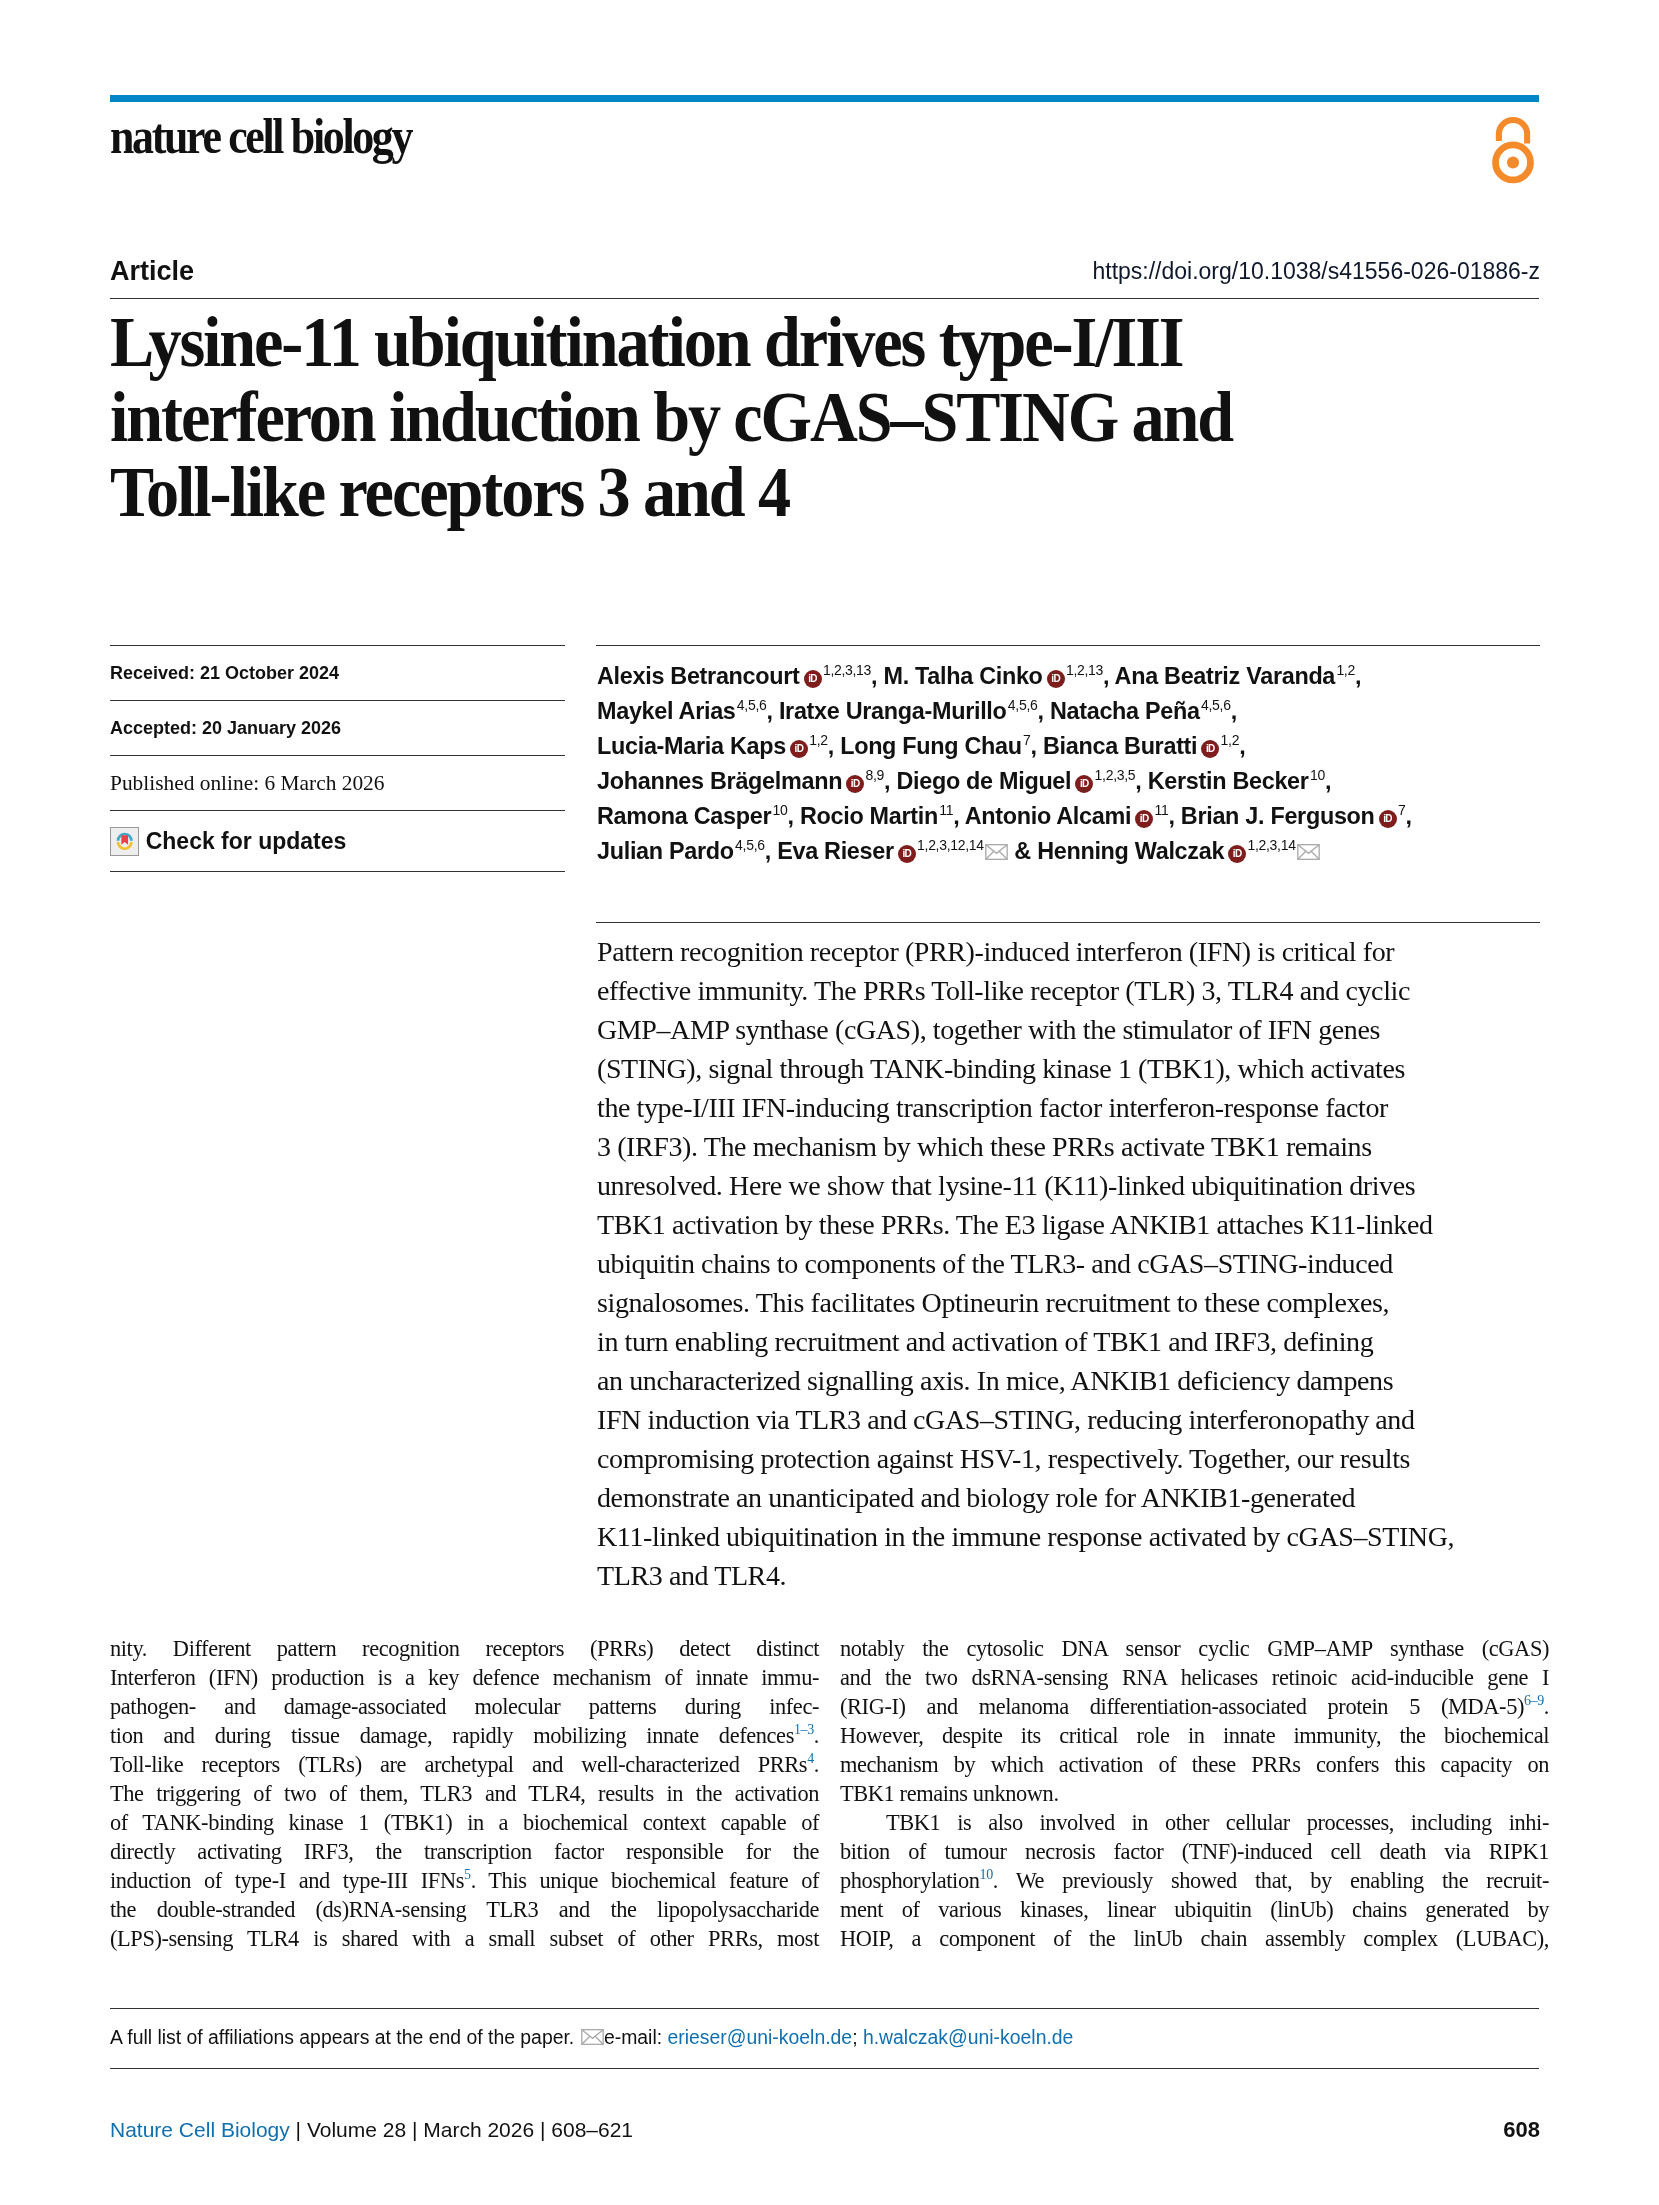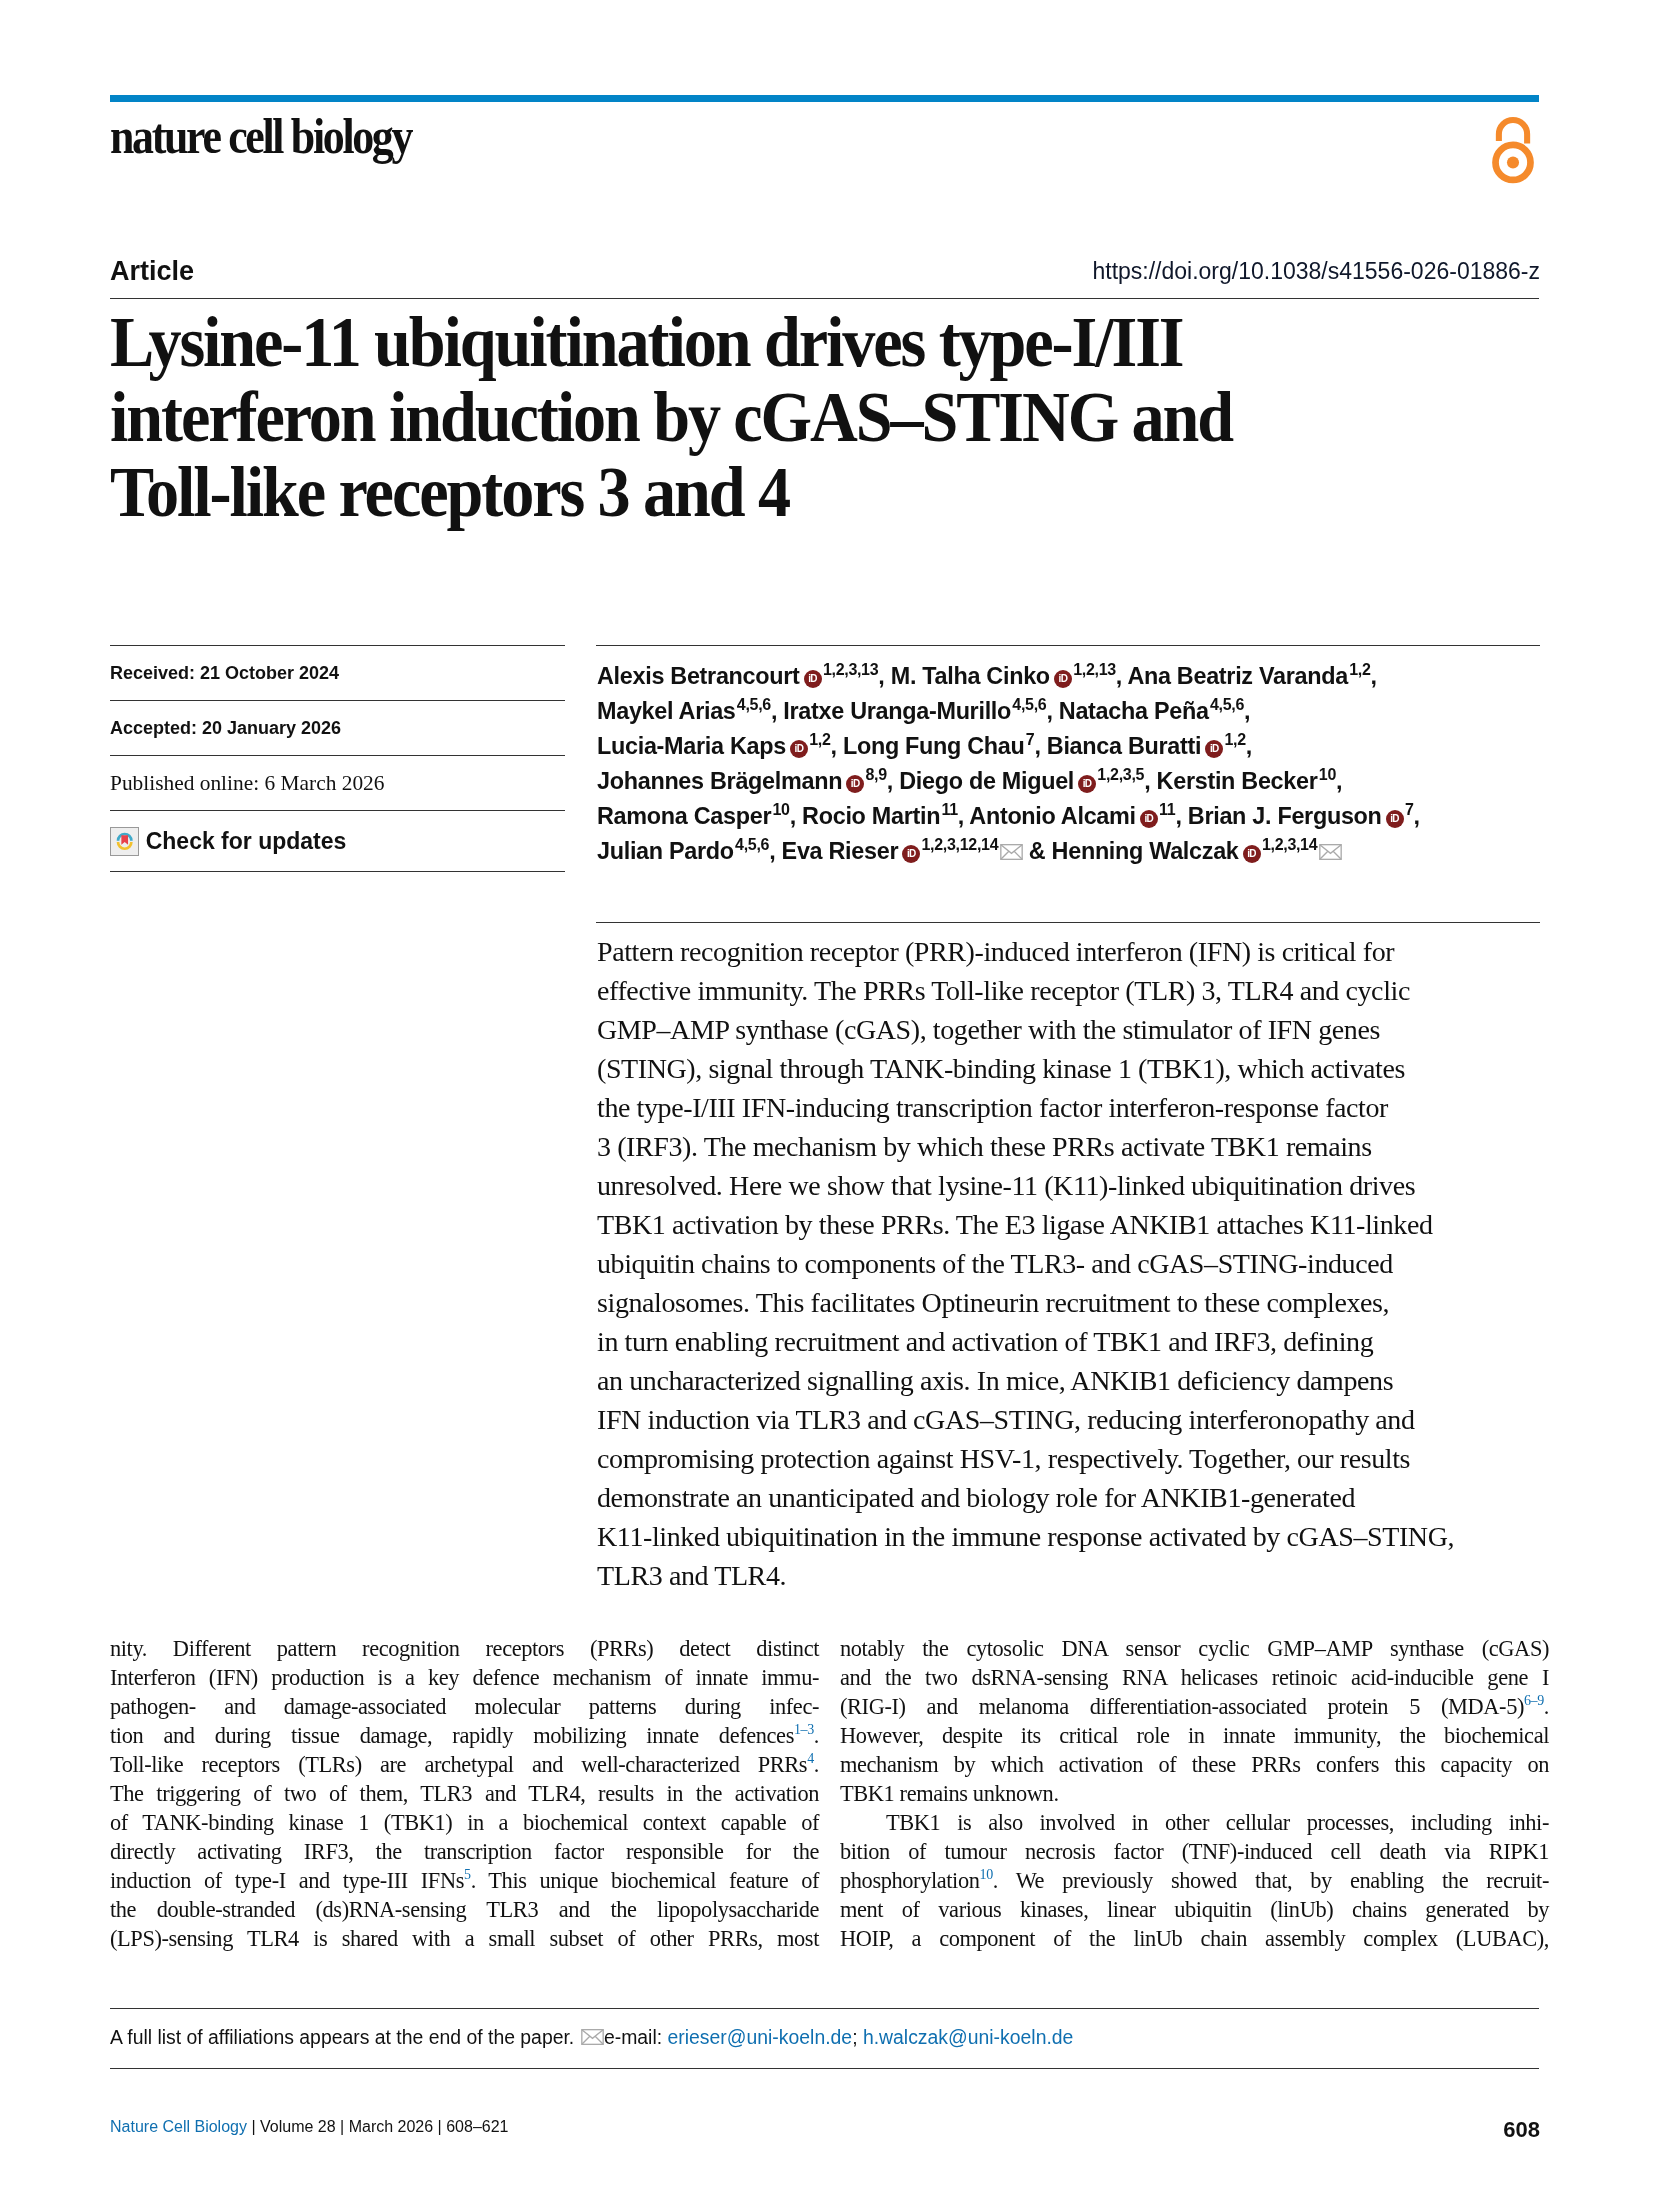--- a/index.html
+++ b/index.html
@@ -22,41 +22,41 @@
   #meta { left: 110px; top: 645px; width: 455px; }
   .meta-row { border-top: 1.3px solid #333; height: 54px; display: flex; align-items: center; font-size: 18px; }
   .meta-row.bold { font-weight: 700; }
   .meta-row.pub { font-family: "Liberation Serif", serif; font-size: 21.4px; }
   .meta-row.cfu { height: 60px; font-size: 23px; font-weight: 600; }
   #cfu-icon { width: 27px; height: 27px; border: 0.7px solid #999; background: #eee; margin-right: 6.7px; display: inline-flex; align-items: center; justify-content: center; }
 
   #authors-rule { left: 596px; top: 645px; width: 944px; }
   #authors { left: 597px; top: 659px; width: 950px; font-size: 23.4px; font-weight: 700; line-height: 35px; letter-spacing: -0.3px; }
   #authors .line { white-space: nowrap; }
-  sup.aff { font-size: 16px; font-weight: 700; vertical-align: 9.4px; line-height: 0; margin-left: 1.3px; }
+  sup.aff { font-size: 14px; font-weight: 400; vertical-align: 9.4px; line-height: 0; margin-left: 1.3px; }
   .orcid { display: inline-block; width: 18px; height: 18px; border-radius: 50%; background: #7f1d1d; color: #fff; font-size: 10px; line-height: 18px; text-align: center; font-weight: 700; vertical-align: 2px; margin-left: 4px; letter-spacing: -0.7px; }
   .env { display: inline-block; width: 23px; height: 16px; vertical-align: -0.7px; margin-left: 1.3px; }
 
   #abstract-rule { left: 596px; top: 922px; width: 944px; }
   #abstract { left: 597px; top: 932px; width: 950px; font-family: "Liberation Serif", serif; font-size: 28px; line-height: 39px; letter-spacing: -0.4px; }
   #abstract div { white-space: nowrap; }
 
   .bodycol { top: 1634px; width: 709px; font-family: "Liberation Serif", serif; font-size: 22.4px; line-height: 29px; letter-spacing: -0.4px; }
   .bodycol div { white-space: nowrap; }
   .bodycol .just { text-align: justify; text-align-last: justify; }
   #col-left { left: 110px; }
   #col-right { left: 840px; }
   sup.ref { color: #0f6fb0; font-size: 14px; vertical-align: 8.7px; line-height: 0; }
   .indent { padding-left: 46px; }
 
   #foot-rule1 { left: 110px; top: 2008px; width: 1429px; height: 1px; }
   #foot-note { left: 110px; top: 2026px; font-size: 19.4px; white-space: nowrap; }
   #foot-note .link { color: #0f6fb0; }
   #foot-rule2 { left: 110px; top: 2068px; width: 1429px; height: 1px; }
-  #journal-line { left: 110px; top: 2118px; font-size: 16px; white-space: nowrap; }
+  #journal-line { left: 110px; top: 2118px; font-size: 21px; white-space: nowrap; }
   #journal-line .jname { color: #0f6fb0; }
   #page-num { right: 120px; top: 2117px; font-size: 22px; font-weight: 700; }
 </style>
 </head>
 <body>
 
 <div id="topbar" class="abs"></div>
 <div id="logo" class="abs">nature cell biology</div>
 <svg id="oa-icon" class="abs" viewBox="0 0 86 110">
   <path d="M22 40 V30 a21 21 0 0 1 42 0 V44" fill="none" stroke="#f58a2b" stroke-width="9" stroke-linecap="butt"></path>

